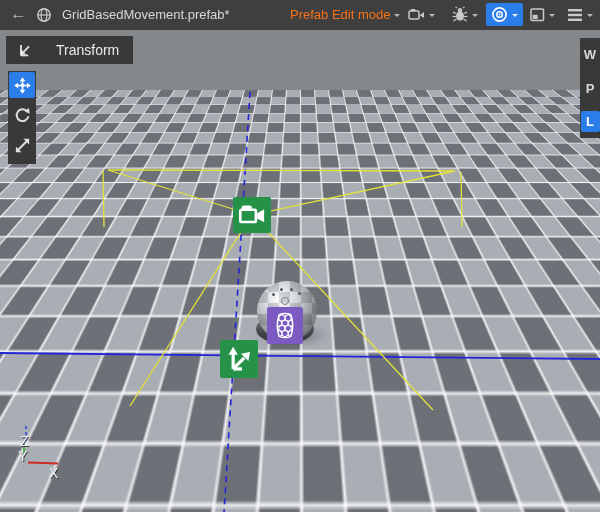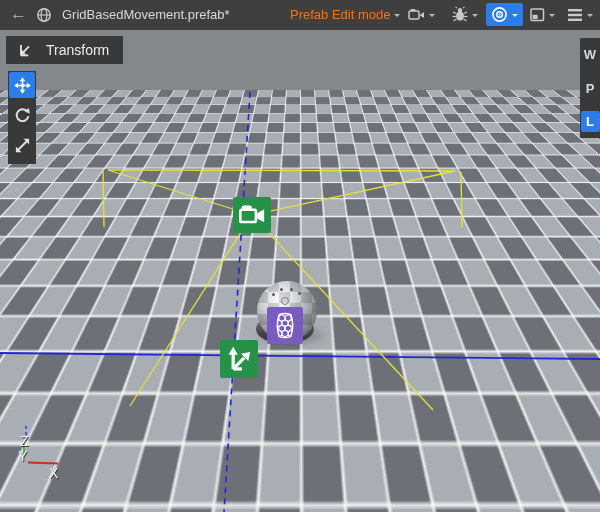--- a/index.html
+++ b/index.html
@@ -56,21 +56,21 @@
 
   
   .gicon { position:absolute; display:flex; align-items:center; justify-content:center;
            border-radius:2px; z-index:7; }
   .cam-gizmo   { left:233px; top:167px; width:38px; height:36px; background:var(--gizmo_green,#269247); }
   .tr-gizmo    { left:220px; top:310px; width:38px; height:38px; background:var(--gizmo_green,#269247); }
   .mesh-badge  { left:267px; top:277px; width:36px; height:37px; background:var(--mesh_purple,#7b5ac1); }
 
   
   .transform-btn { position:absolute; left:6px; top:6px; height:28px; padding:0 14px 0 10px;
-      display:flex; align-items:center; gap:12px; background:var(--strip_bg,#39393a);
+      display:flex; align-items:center; gap:22px; background:var(--strip_bg,#39393a);
       color:#ececec; font-size:14px; z-index:20; }
   .tool-strip { position:absolute; left:8px; top:41px; width:28px; height:93px;
       background:var(--strip_bg,#39393a); z-index:20; display:flex; flex-direction:column;
       align-items:center; padding-top:1px; }
   .tool-btn { width:26px; height:26px; display:flex; align-items:center; justify-content:center;
       border-radius:2px; margin-bottom:4px; }
   .tool-btn.active { background:var(--accent_blue,#2b7de9); }
   .space-strip { position:absolute; left:580px; top:8px; width:20px; height:100px;
       background:var(--strip_bg,#39393a); z-index:20; display:flex; flex-direction:column;
       align-items:center; justify-content:space-between; padding:6px 0; }

